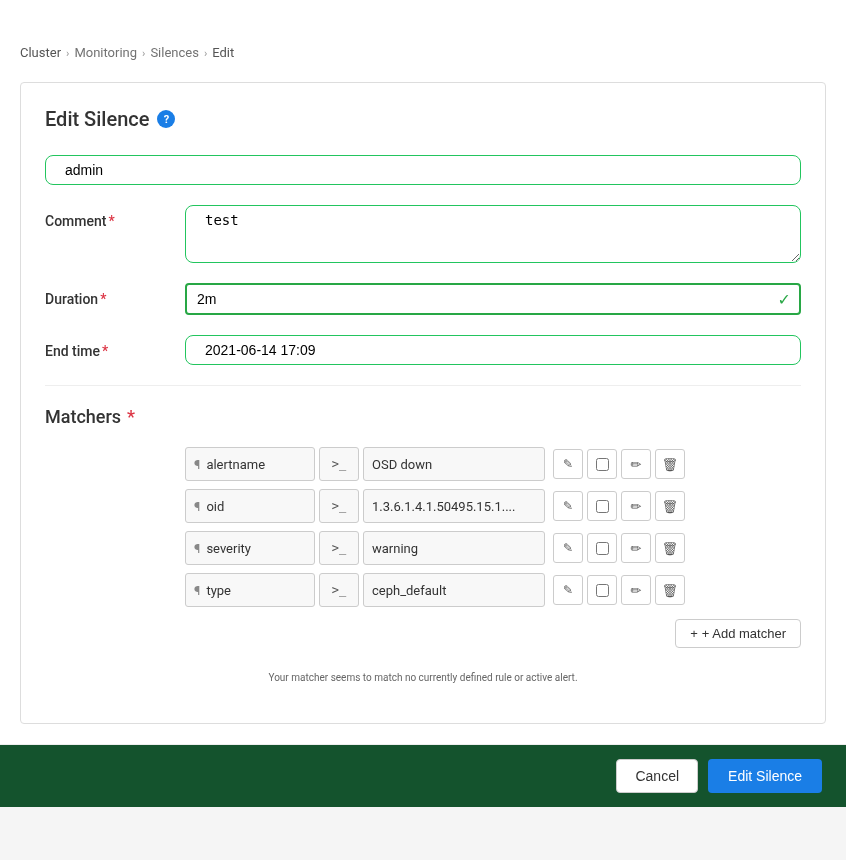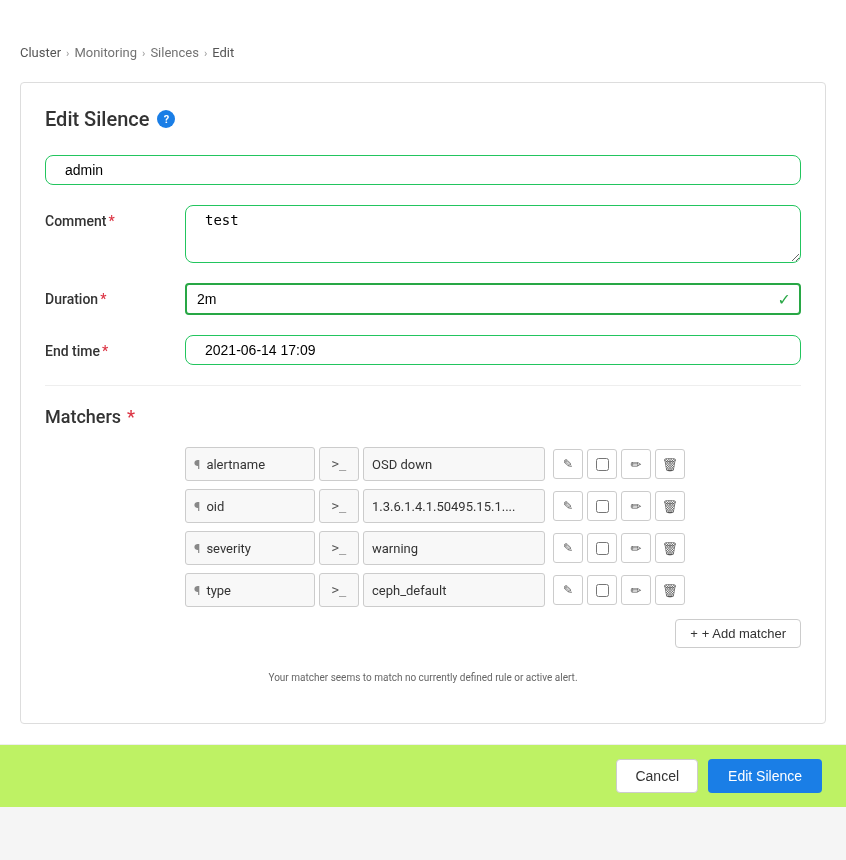--- a/index.html
+++ b/index.html
@@ -206,21 +206,21 @@
       justify-content: flex-end;
       margin-bottom: 16px;
     }
     .no-match-msg {
       font-size: 10px;
       color: #666;
       text-align: center;
       padding: 8px 0 16px 0;
     }
     .footer-bar {
-      background: #bef264;
+      background: #14532d;
       border-top: 1px solid #eee;
       padding: 14px 24px;
       display: flex;
       justify-content: flex-end;
       gap: 10px;
     }
     .btn-cancel {
       padding: 8px 18px;
       background: #fff;
       border: 1px solid #ccc;

